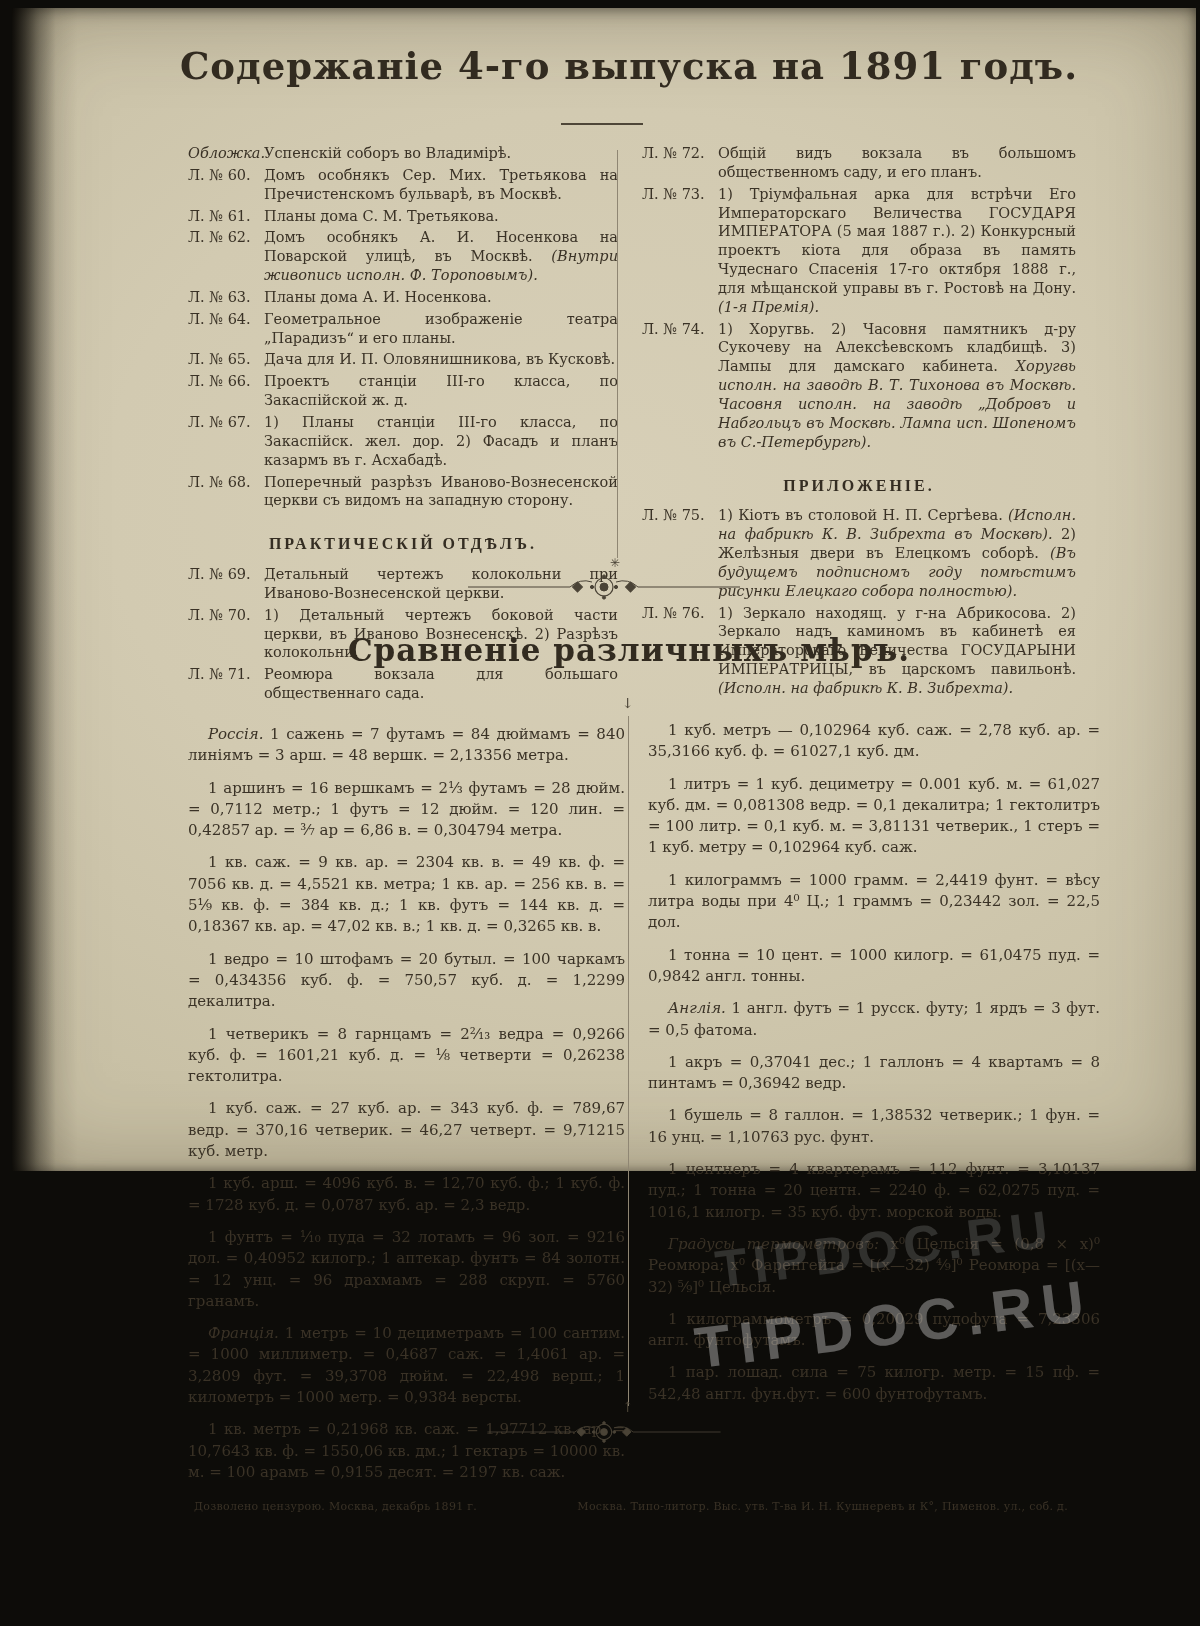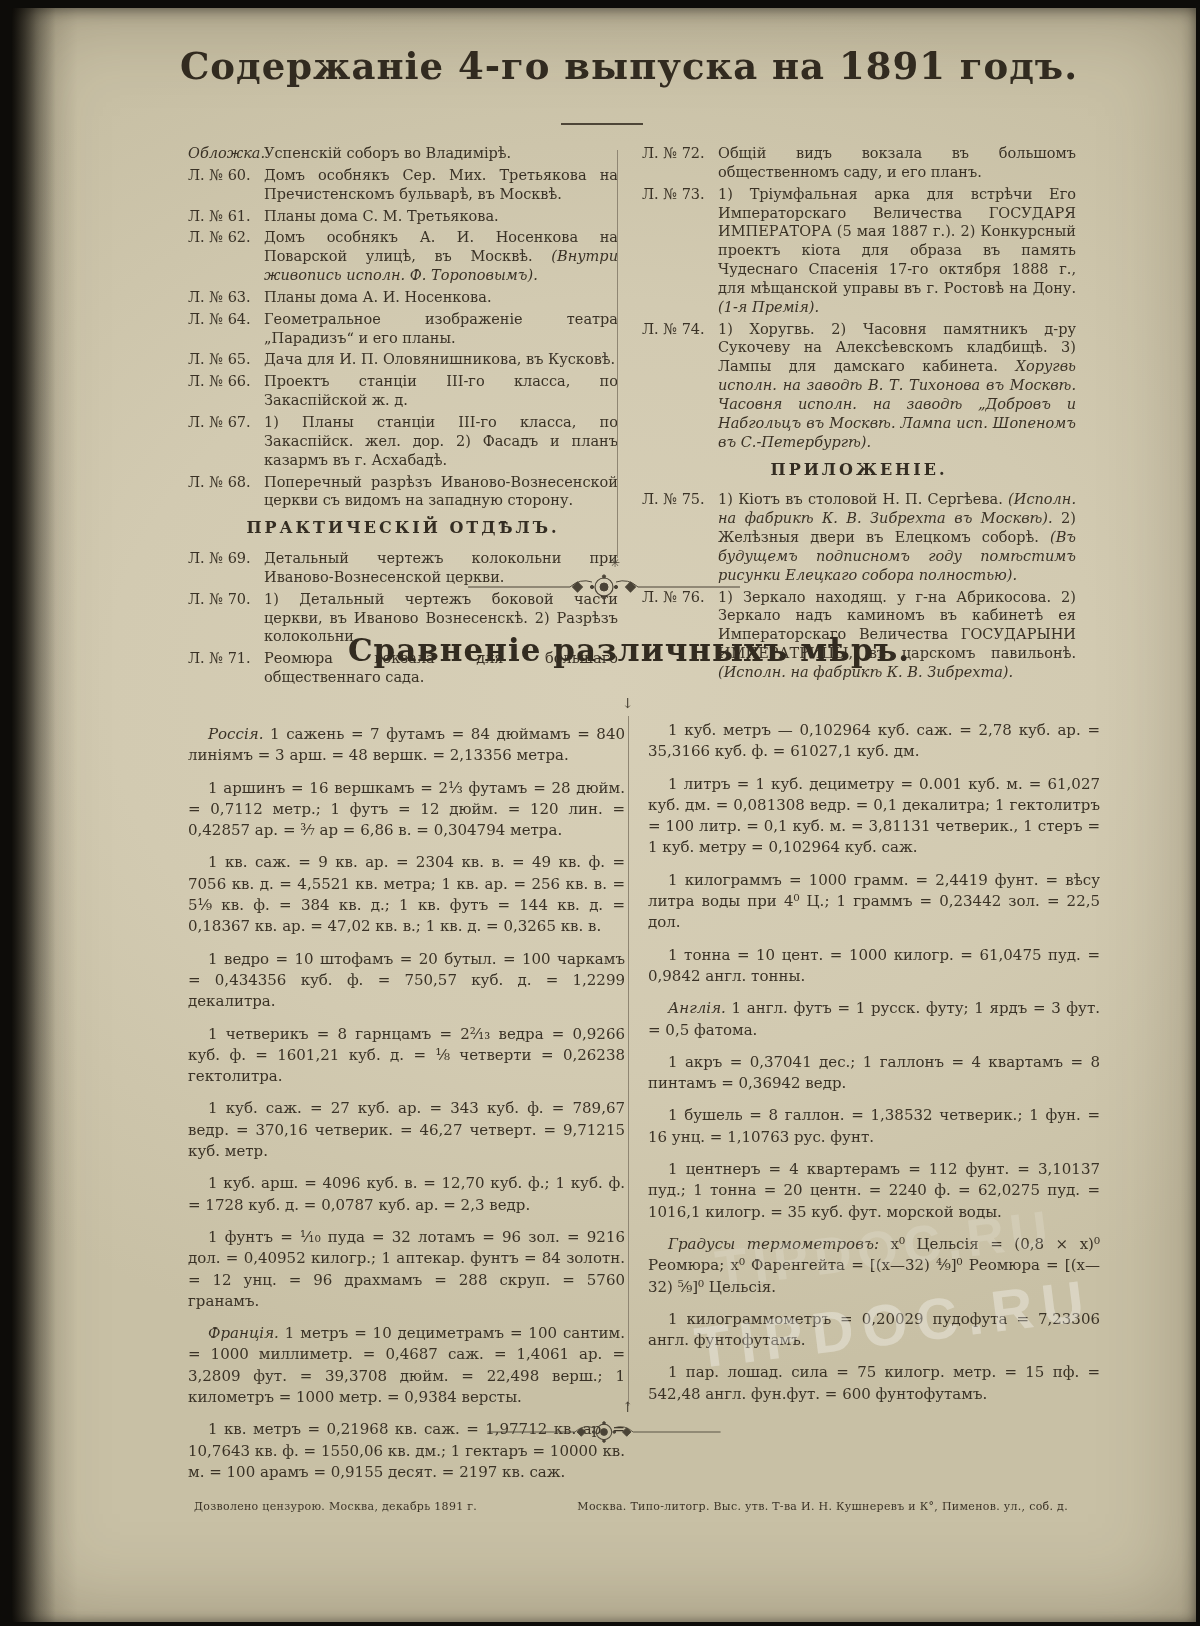--- a/index.html
+++ b/index.html
@@ -3,21 +3,21 @@
 <meta charset="utf-8">
 <style>
   html, body {
     margin: 0; padding: 0;
     width: 1200px; height: 1626px;
     background: #0d0c09;
     overflow: hidden;
   }
   .page {
     position: absolute; left: 12px; top: 8px;
-    width: 1184px; height: 1614px;
+    width: 1184px; height: 1163px;
     color: #3a3226;
     font-family: "DejaVu Serif", serif;
     background:
       linear-gradient(90deg, rgba(31,26,16,0.50) 0px, rgba(31,26,16,0.16) 28px, rgba(31,26,16,0) 66px),
       radial-gradient(900px 700px at 50% 42%, #d7cfb7 0%, #d2cab1 55%, #c8c0a5 100%);
     box-shadow:
       inset 0 0 90px rgba(60,50,30,0.35),
       inset 0 8px 18px -8px rgba(0,0,0,0.55),
       inset -7px 0 16px -7px rgba(0,0,0,0.40),
       inset 0 -6px 12px -6px rgba(0,0,0,0.35);
@@ -36,21 +36,21 @@
     background: #4e4638;
   }
   .col { position: absolute; }
   .contents-left  { left: 176px; top: 136px; width: 430px; font-size: 14.5px; line-height: 1.3; }
   .contents-right { left: 630px; top: 136px; width: 434px; font-size: 14.5px; line-height: 1.3; }
   .entry { padding-left: 76px; text-indent: -76px; text-align: justify; margin-bottom: 3px; }
   .entry .lbl { display: inline-block; width: 76px; text-indent: 0; }
   .it { font-style: italic; }
   .colhead {
     font-size: 16px; font-weight: 700; letter-spacing: 3px;
-    text-align: center; margin: 8px 0 10px; color: #342d22; text-indent: 0;
+    text-align: center; margin: 24px 0 10px; color: #342d22; text-indent: 0; font-family: Liberation Serif, serif;
   }
   .vrule { position: absolute; width: 1px; background: #8f8673; }
   .contents-vrule { left: 605px; top: 142px; height: 408px; }
   .divider-star { position: absolute; left: 598px; top: 548px; font-size: 12px; color: #4a4336; }
   .ornament { position: absolute; left: 0; right: 0; display: flex; justify-content: center; }
   .ornament-mid { top: 566px; }
   .ornament-bottom { top: 1412px; }
   .m-title {
     position: absolute; top: 624px; left: 120px; right: 70px; margin: 0;
     text-align: center; font-size: 31px; font-weight: 700; letter-spacing: 1px; color: #322b20;

